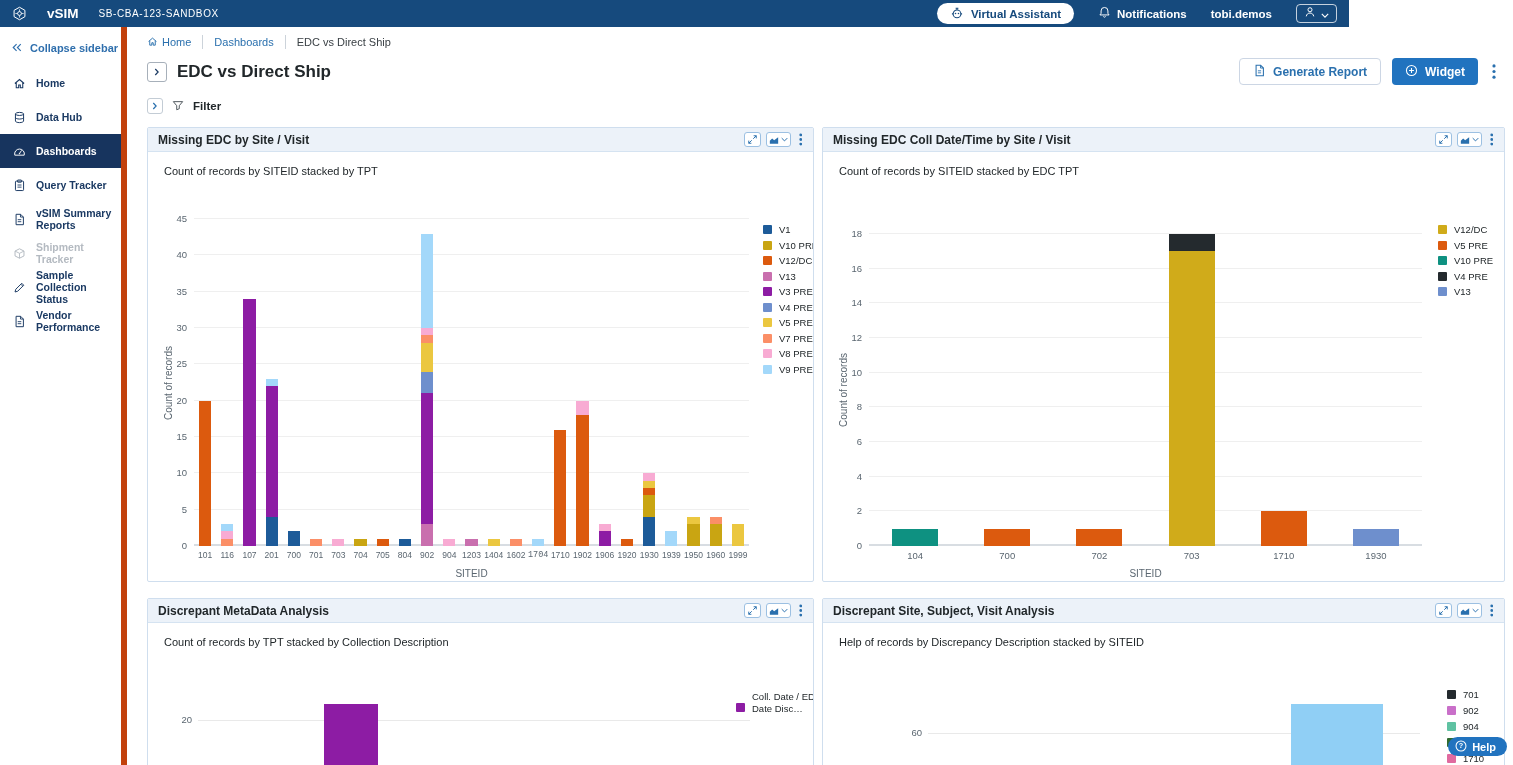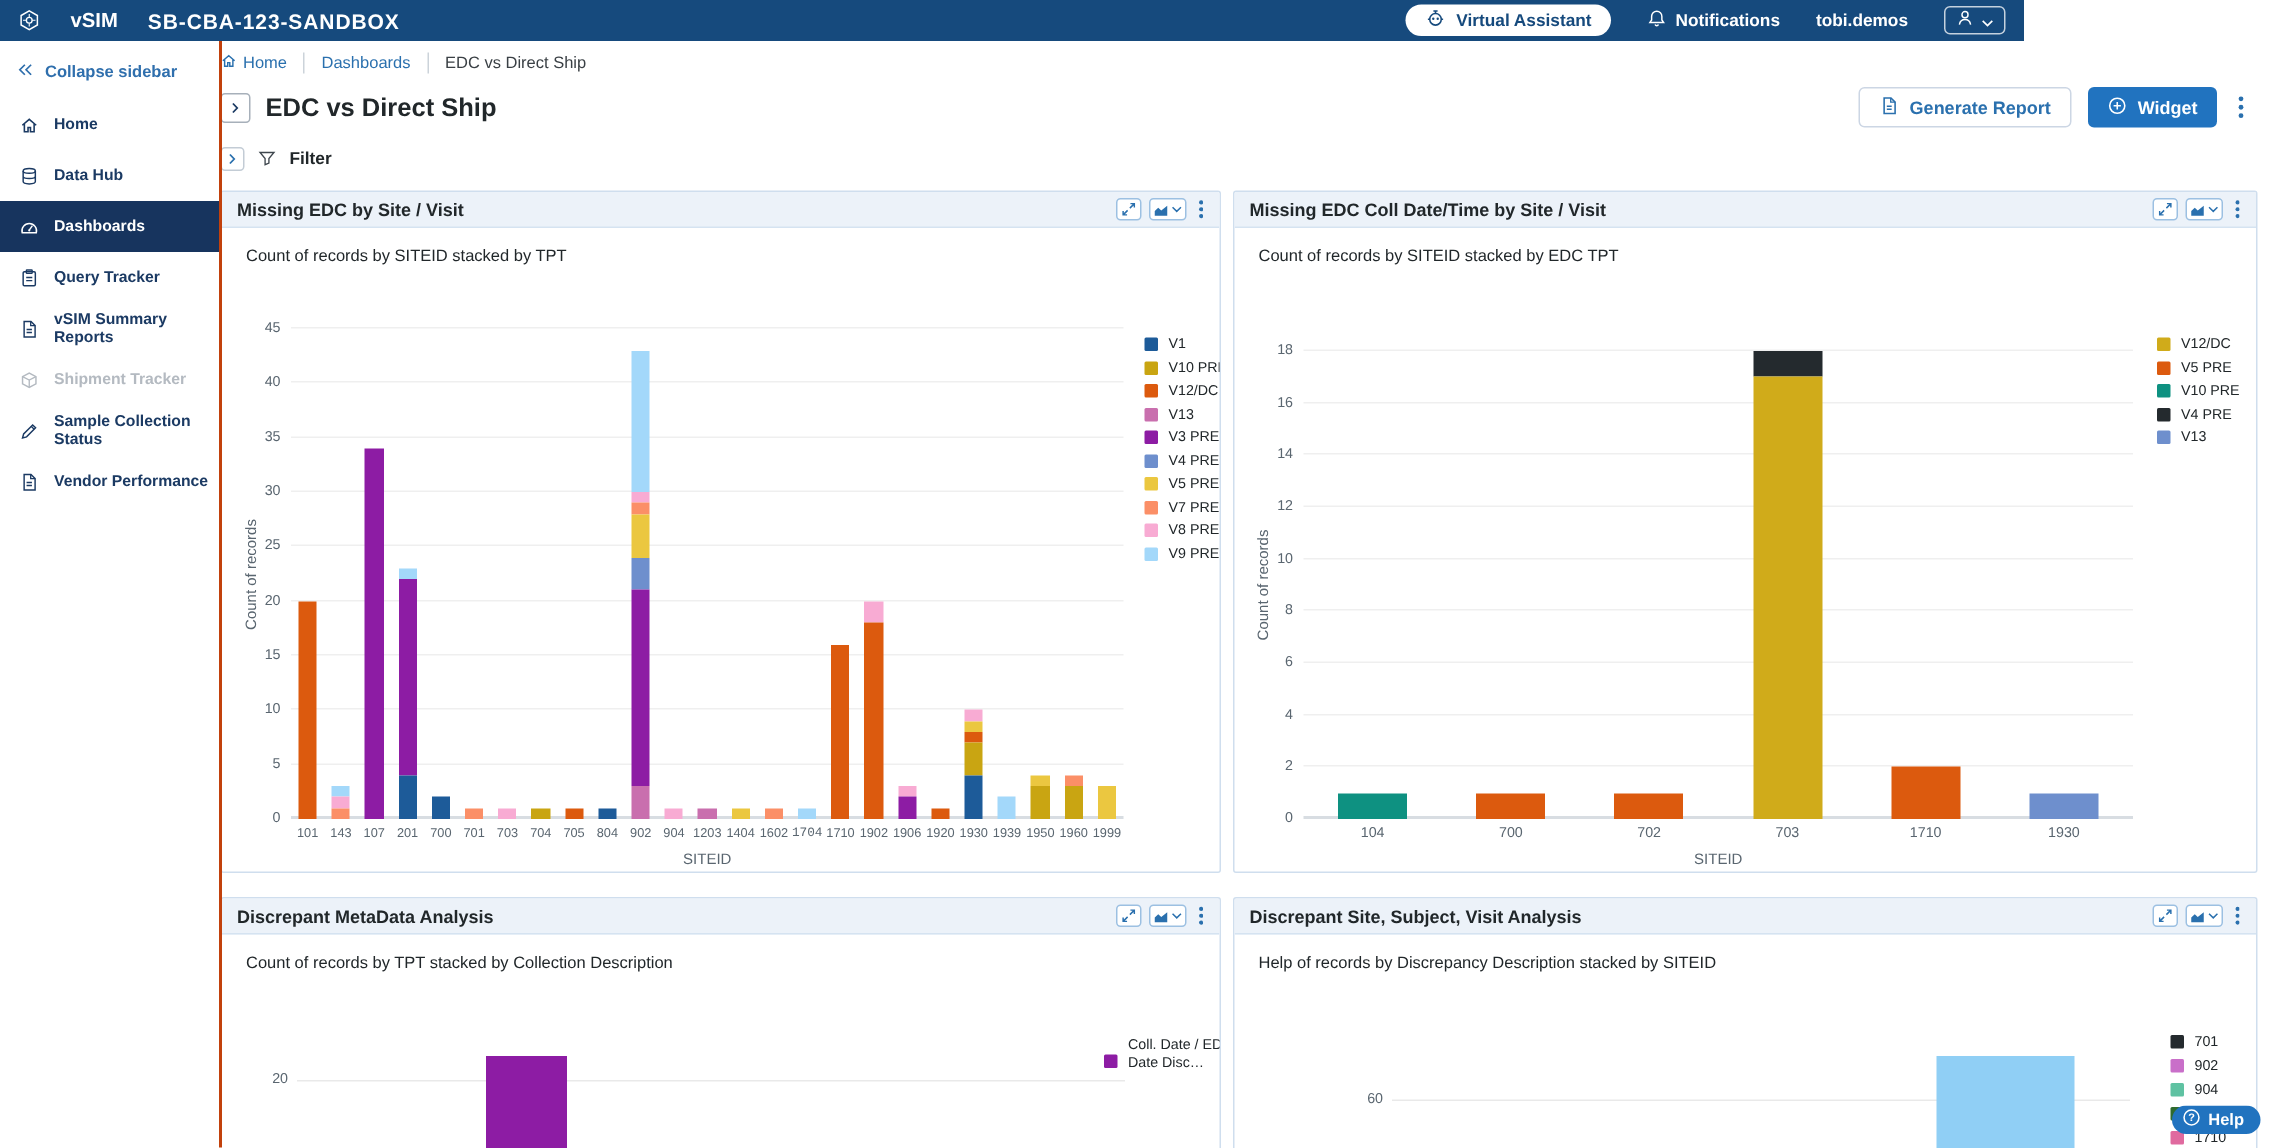--- a/index.html
+++ b/index.html
@@ -3,28 +3,28 @@
 <meta charset="utf-8">
 <style>
 *{margin:0;padding:0;box-sizing:border-box}
 html,body{width:1513px;height:765px;overflow:hidden;background:#fff;font-family:"Liberation Sans",sans-serif;-webkit-font-smoothing:antialiased}
 button{font-family:inherit;cursor:pointer}
 
 .navbar{position:fixed;top:0;left:0;width:1349px;height:27px;background:#164a7d;display:flex;align-items:center;color:#fff;z-index:60}
 .nav-left{display:flex;align-items:center;gap:20px;padding-left:12px}
 .logo{display:flex;align-items:center}
 .brand{font-weight:bold;font-size:13.5px}
-.env{font-size:14px;font-weight:700;letter-spacing:.6px}
+.env{font-size:10px;font-weight:400;letter-spacing:.6px}
 .nav-right{margin-left:auto;display:flex;align-items:center;gap:24px;padding-right:12px}
 .va-pill{display:flex;align-items:center;gap:7px;background:#fff;color:#164a7d;border:none;border-radius:11px;height:21px;padding:0 13px;font-size:11.5px;font-weight:700}
 .nav-link{display:flex;align-items:center;gap:6px;font-size:11.5px;font-weight:600;color:#fff;background:none;border:none}
 .user-name{font-size:11.5px;font-weight:700}
 .user-btn{display:flex;align-items:center;gap:5px;border:1px solid rgba(255,255,255,.75);border-radius:4px;height:19px;padding:0 7px;background:transparent;color:#fff}
 
-.sidebar{position:fixed;top:27px;left:0;width:148px;bottom:0;background:#fff;border-right:2px solid #c2410c;z-index:50}
+.sidebar{position:fixed;top:27px;left:0;width:127px;bottom:0;background:#fff;border-right:6px solid #c2410c;z-index:50}
 .collapse{display:flex;align-items:center;gap:8px;color:#2f6fad;font-size:11px;font-weight:700;padding:15px 0 12px 12px;cursor:pointer;background:none;border:none;width:100%;text-align:left}
 .side-item{display:flex;align-items:center;gap:9px;height:34px;padding-left:12px;color:#1b3a63;font-size:10.5px;font-weight:700;cursor:pointer}
 .side-item.active{background:#17345e;color:#fff}
 .side-item.disabled{color:#b4bac1;cursor:default}
 .s-icon{display:flex;width:15px;justify-content:center;flex:none}
 
 .main{position:absolute;top:27px;left:127px;width:1386px;bottom:0;background:#fff}
 .breadcrumb{display:flex;align-items:center;gap:11px;padding:8px 0 0 20px;font-size:11px}
 .crumb{color:#2a70ae;display:flex;align-items:center;gap:4px;background:none;border:none;font-size:11px}
 .crumb.current{color:#3a4045;cursor:default}
@@ -323,21 +323,21 @@
                   <div class="seg" style="height: 145.333px; background: rgb(220, 90, 14);"></div>
                 </div>
                 <div class="xtick" style="font-size: 8.5px;">101</div>
               </div>
               <div class="slot">
                 <div class="stack" style="width: 55%;">
                   <div class="seg" style="height: 7.26667px; background: rgb(251, 143, 103);"></div>
                   <div class="seg" style="height: 7.26667px; background: rgb(248, 171, 211);"></div>
                   <div class="seg" style="height: 7.26667px; background: rgb(163, 216, 250);"></div>
                 </div>
-                <div class="xtick" style="font-size: 8.5px;">143</div>
+                <div class="xtick" style="font-size: 8.5px;">116</div>
               </div>
               <div class="slot">
                 <div class="stack" style="width: 55%;">
                   <div class="seg" style="height: 247.067px; background: rgb(141, 28, 164);"></div>
                 </div>
                 <div class="xtick" style="font-size: 8.5px;">107</div>
               </div>
               <div class="slot">
                 <div class="stack" style="width: 55%;">
                   <div class="seg" style="height: 29.0667px; background: rgb(29, 91, 153);"></div>

